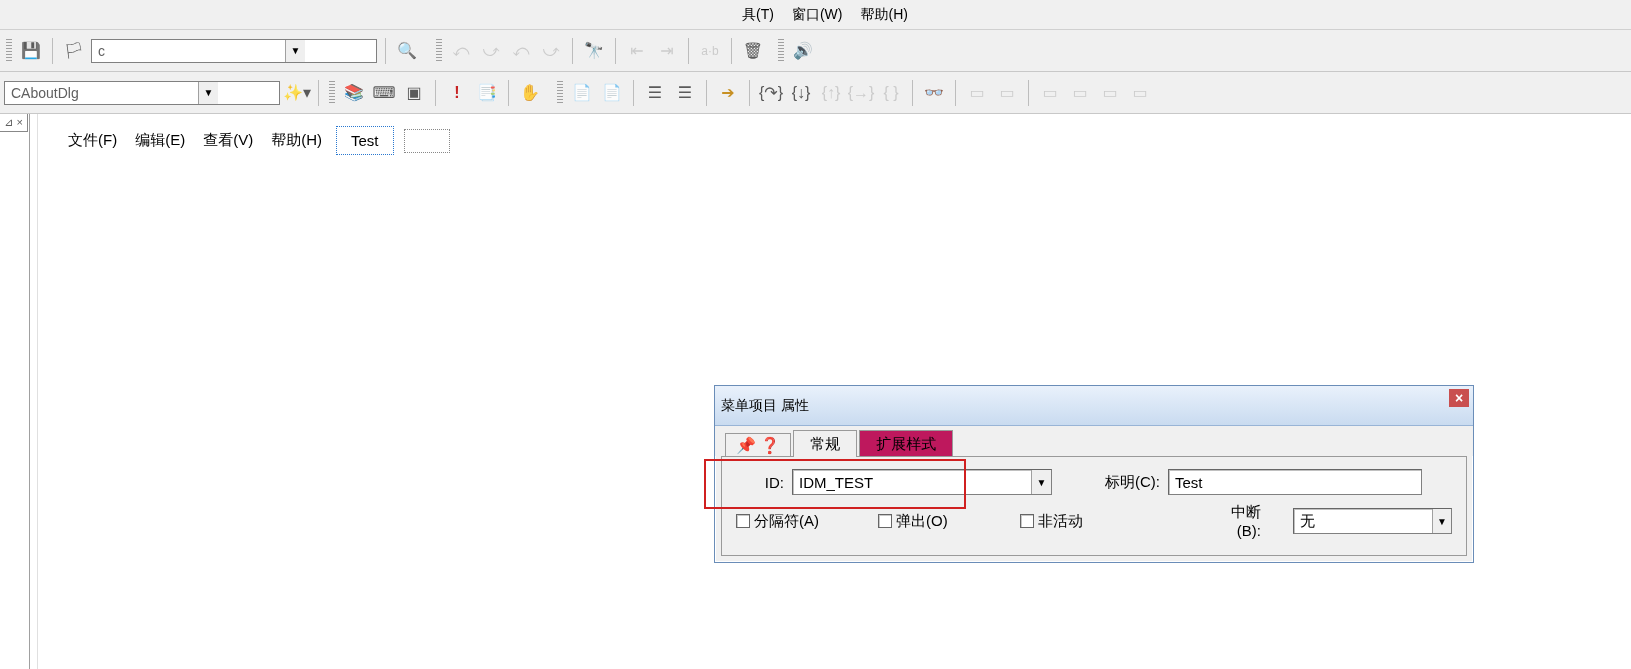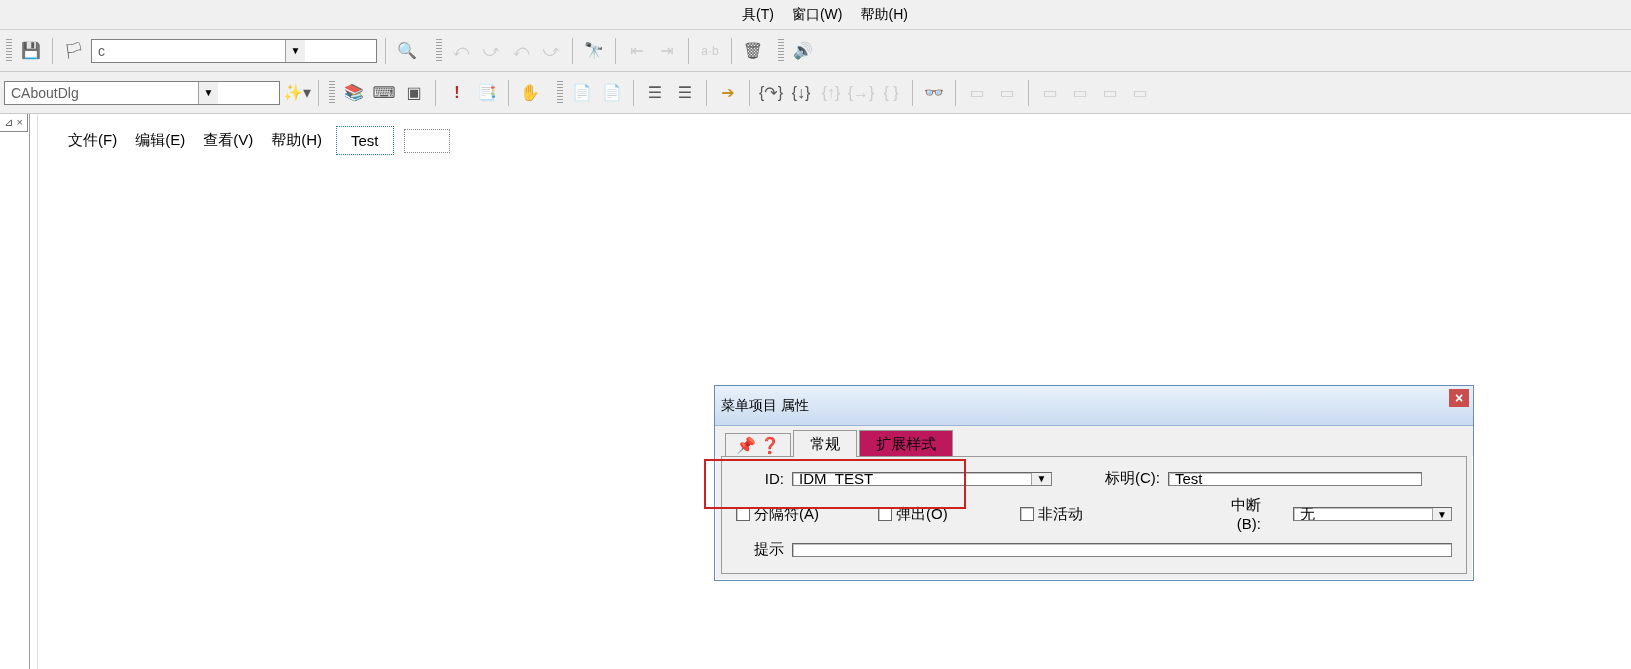--- a/index.html
+++ b/index.html
@@ -188,21 +188,21 @@
     position: relative;
   }
   .row { display: flex; align-items: center; margin: 6px 0; gap: 8px; }
   .lbl { min-width: 48px; text-align: right; }
   .lbl.wide { min-width: 78px; }
   .field {
     background: #fff;
     border: 1px solid #808080;
     border-top-color: #666; border-left-color: #666;
     box-shadow: inset 1px 1px 0 #c0c0c0;
-    height: 14px;
+    height: 26px;
     display:flex;
   }
   .field input {
     border:none;outline:none;background:transparent;
     font-family:inherit;font-size:15px;
     padding: 0 6px;
     width: 100%;
     height: 100%;
   }
   .field .dd {
@@ -371,24 +371,18 @@
           </span>
           <span style="flex:0 0 18px"></span>
           <span class="lbl wide" style="min-width:auto">中断(B):</span>
           <span class="field" style="width:176px">
             <input readonly="" value="无" style="">
             <span class="dd">▼</span>
           </span>
         </div>
 
 
-        <div class="row">
-          <span class="lbl">提示</span>
-          <span class="field" style="flex:1">
-            <input style="">
-          </span>
-        </div>
 
       </div>
     </div>
 
   </div>
 </div>
 
 </body></html>

